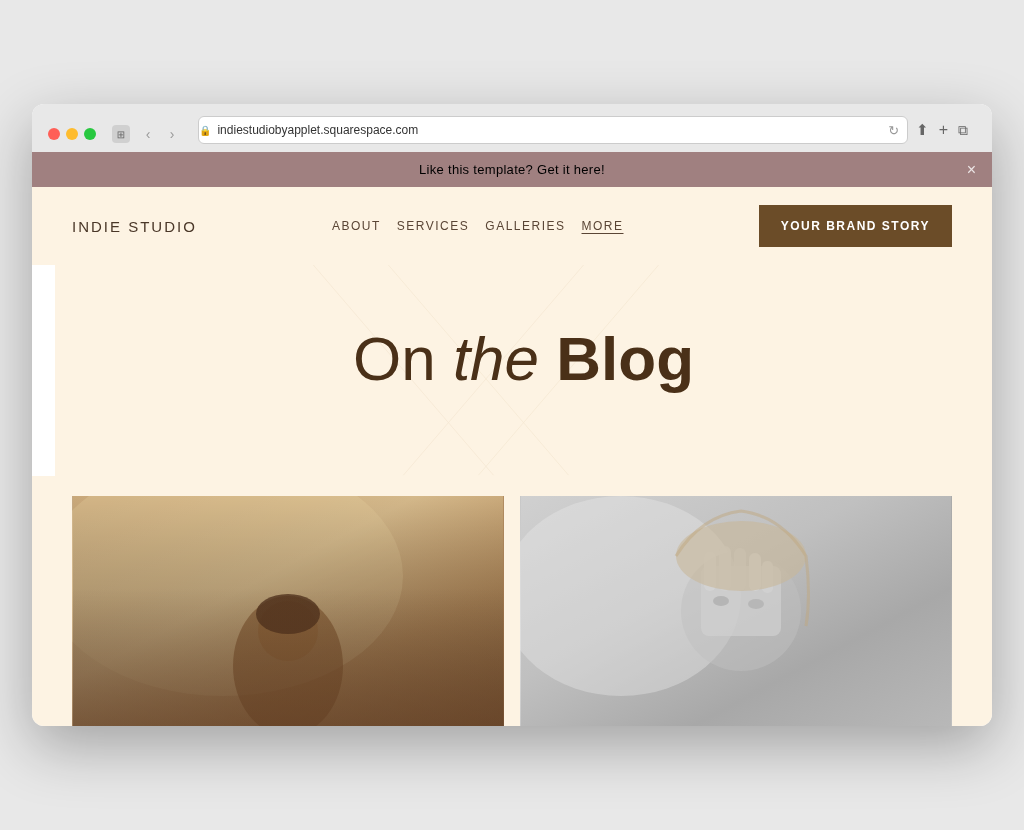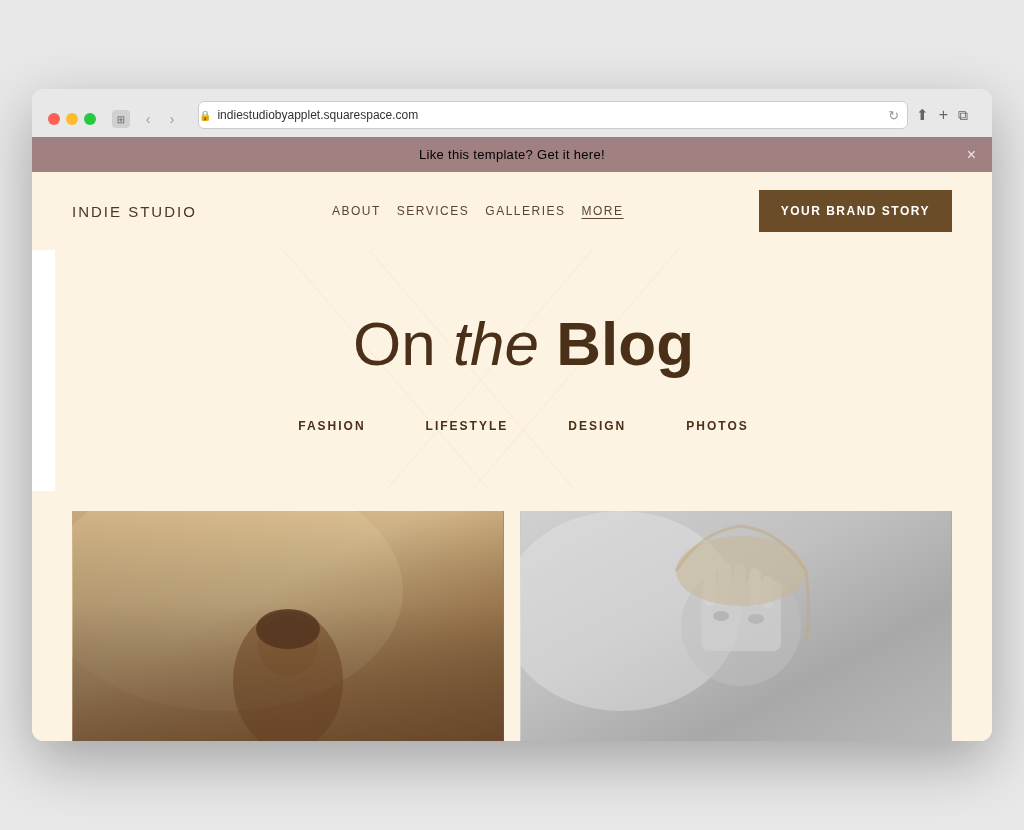--- a/index.html
+++ b/index.html
@@ -354,26 +354,20 @@
         <line x1="200" y1="0" x2="440" y2="280" stroke="#c8a878" stroke-width="1"></line>
         <line x1="300" y1="0" x2="540" y2="280" stroke="#c8a878" stroke-width="1"></line>
         <line x1="560" y1="0" x2="320" y2="280" stroke="#c8a878" stroke-width="1"></line>
         <line x1="660" y1="0" x2="420" y2="280" stroke="#c8a878" stroke-width="1"></line>
       </svg>
 
       <h1 class="hero-title">
         <span>On </span><span class="hero-title-serif">the</span><span class="hero-title-bold"> Blog</span>
       </h1>
 
-      <div class="blog-categories">
-        <span class="blog-category">FASHION</span>
-        <span class="blog-category">LIFESTYLE</span>
-        <span class="blog-category">DESIGN</span>
-        <span class="blog-category">PHOTOS</span>
-      </div>
     </div>
 
     <div class="cards-section">
 
       <div class="card">
         <div class="img-warm">
           <svg viewBox="0 0 430 230" xmlns="http://www.w3.org/2000/svg" style="position:absolute;top:0;left:0;width:100%;height:100%;">
             <defs>
               <linearGradient id="warmGrad" x1="0%" y1="0%" x2="100%" y2="100%">
                 <stop offset="0%" style="stop-color:#c9a87a;stop-opacity:1"></stop>

